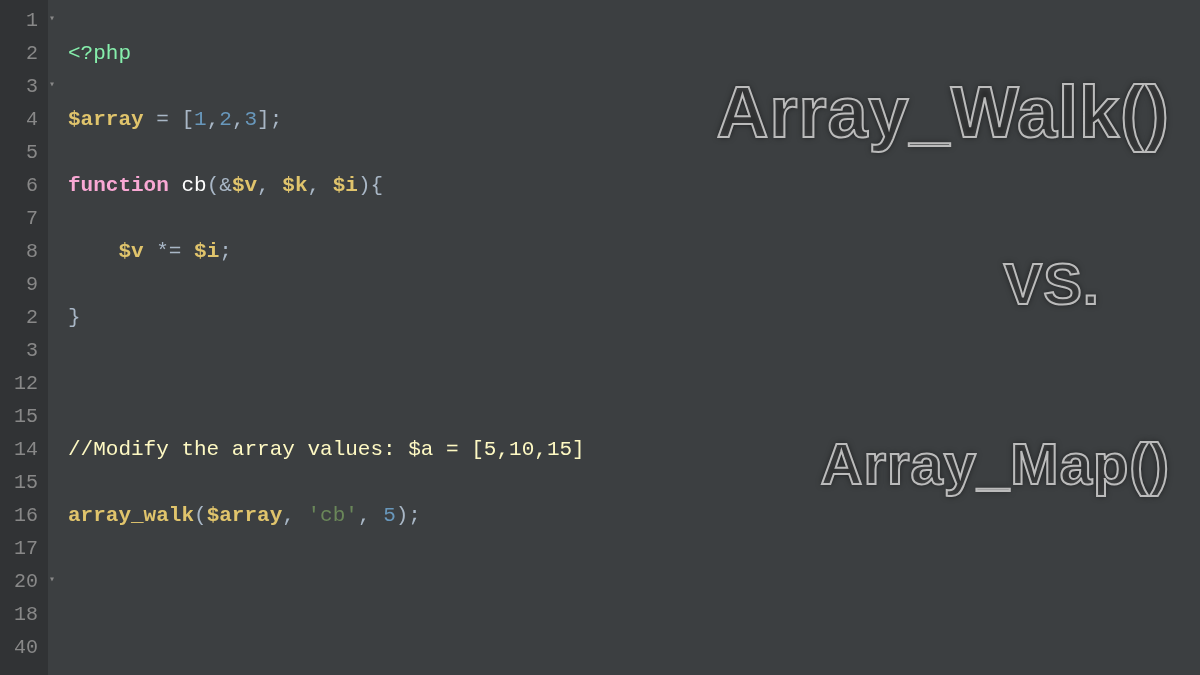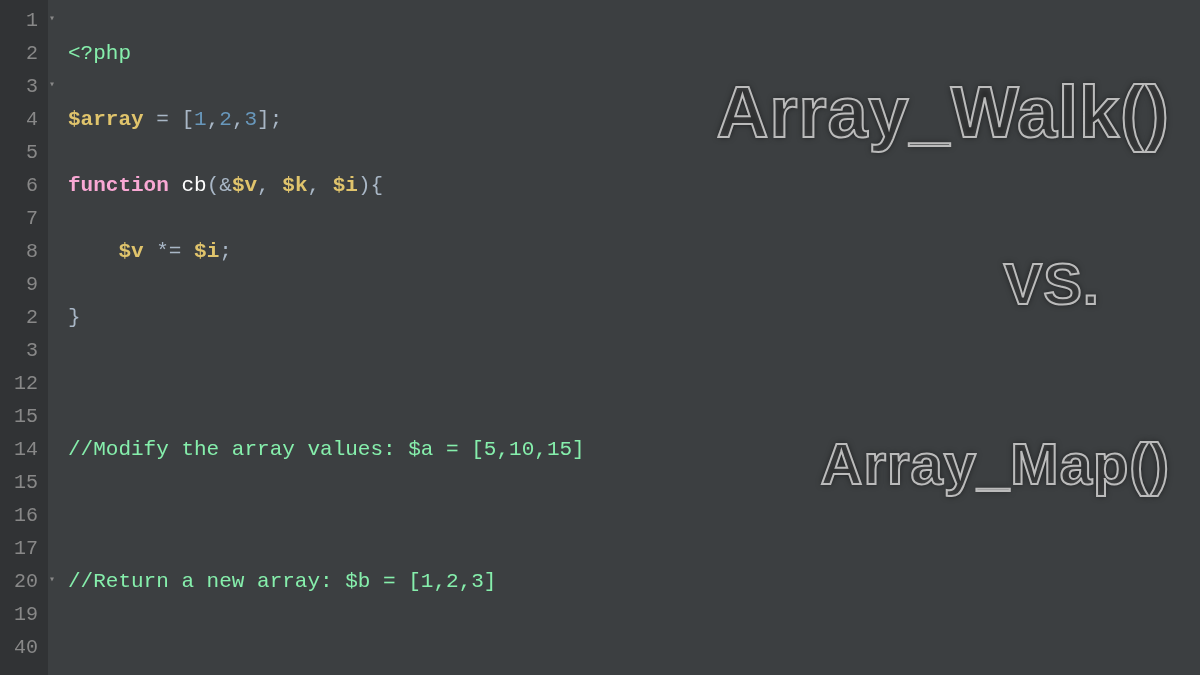--- a/index.html
+++ b/index.html
@@ -51,21 +51,21 @@
     flex: 1;
     white-space: pre;
   }
   .ln { height: 33px; }
   .tok-tag { color: #86efac; }
   .tok-var { color: #e0c46c; font-weight: bold;}
   .tok-kw { color: #f9a8d4; font-weight: bold; }
   .tok-fn { color: #ffffff; }
   .tok-punc { color: #a9b7c6; }
   .tok-num { color: #6897bb; }
-  .tok-comment { color: #86efac; }
+  .tok-comment { color: #fef9c3; }
   .tok-str { color: #6a8759; }
   .tok-op { color: #a9b7c6; }
   .tok-fncall { color: #e0c46c; font-weight: bold;}
 
   .overlay-text {
     position: absolute;
     font-family: 'Arial Black', 'Impact', sans-serif;
     font-weight: 900;
     color: rgba(200,200,200,0.12);
     -webkit-text-stroke: 2px #bbb;
@@ -93,40 +93,40 @@
     <div class="ln">9</div>
     <div class="ln">2</div>
     <div class="ln">3</div>
     <div class="ln">12</div>
     <div class="ln">15</div>
     <div class="ln">14</div>
     <div class="ln">15</div>
     <div class="ln">16</div>
     <div class="ln">17</div>
     <div class="ln">20</div>
-    <div class="ln">19</div>
+    <div class="ln">18</div>
     <div class="ln">40</div>
   </div>
 
   <div class="fold-col">
     <span class="fold-mark" style="top:14px">▾</span>
     <span class="fold-mark" style="top:80px">▾</span>
     <span class="fold-mark" style="top:575px">▾</span>
   </div>
 
   <div class="code">
 <div class="ln"><span class="tok-tag">&lt;?php</span></div>
 <div class="ln"><span class="tok-var">$array</span><span class="tok-punc"> = </span><span class="tok-punc">[</span><span class="tok-num">1</span><span class="tok-punc">,</span><span class="tok-num">2</span><span class="tok-punc">,</span><span class="tok-num">3</span><span class="tok-punc">];</span></div>
 <div class="ln"><span class="tok-kw">function</span><span> </span><span class="tok-fn">cb</span><span class="tok-punc">(</span><span class="tok-punc">&amp;</span><span class="tok-var">$v</span><span class="tok-punc">, </span><span class="tok-var">$k</span><span class="tok-punc">, </span><span class="tok-var">$i</span><span class="tok-punc">){</span></div>
 <div class="ln"><span>    </span><span class="tok-var">$v</span><span class="tok-op"> *= </span><span class="tok-var">$i</span><span class="tok-punc">;</span></div>
 <div class="ln"><span class="tok-punc">}</span></div>
 <div class="ln"><span></span></div>
 <div class="ln"><span class="tok-comment">//Modify the array values: $a = [5,10,15]</span></div>
+<div class="ln"><span class="tok-fncall">array_walk</span><span class="tok-punc">(</span><span class="tok-var">$array</span><span class="tok-punc">, </span><span class="tok-str">'cb'</span><span class="tok-punc">, </span><span class="tok-num">5</span><span class="tok-punc">);</span></div>
 <div class="ln"><span></span></div>
-<div class="ln"><span class="tok-comment">//Return a new array: $b = [1,2,3]</span></div>
 
 
 
 
 
 
 
 
 
 

